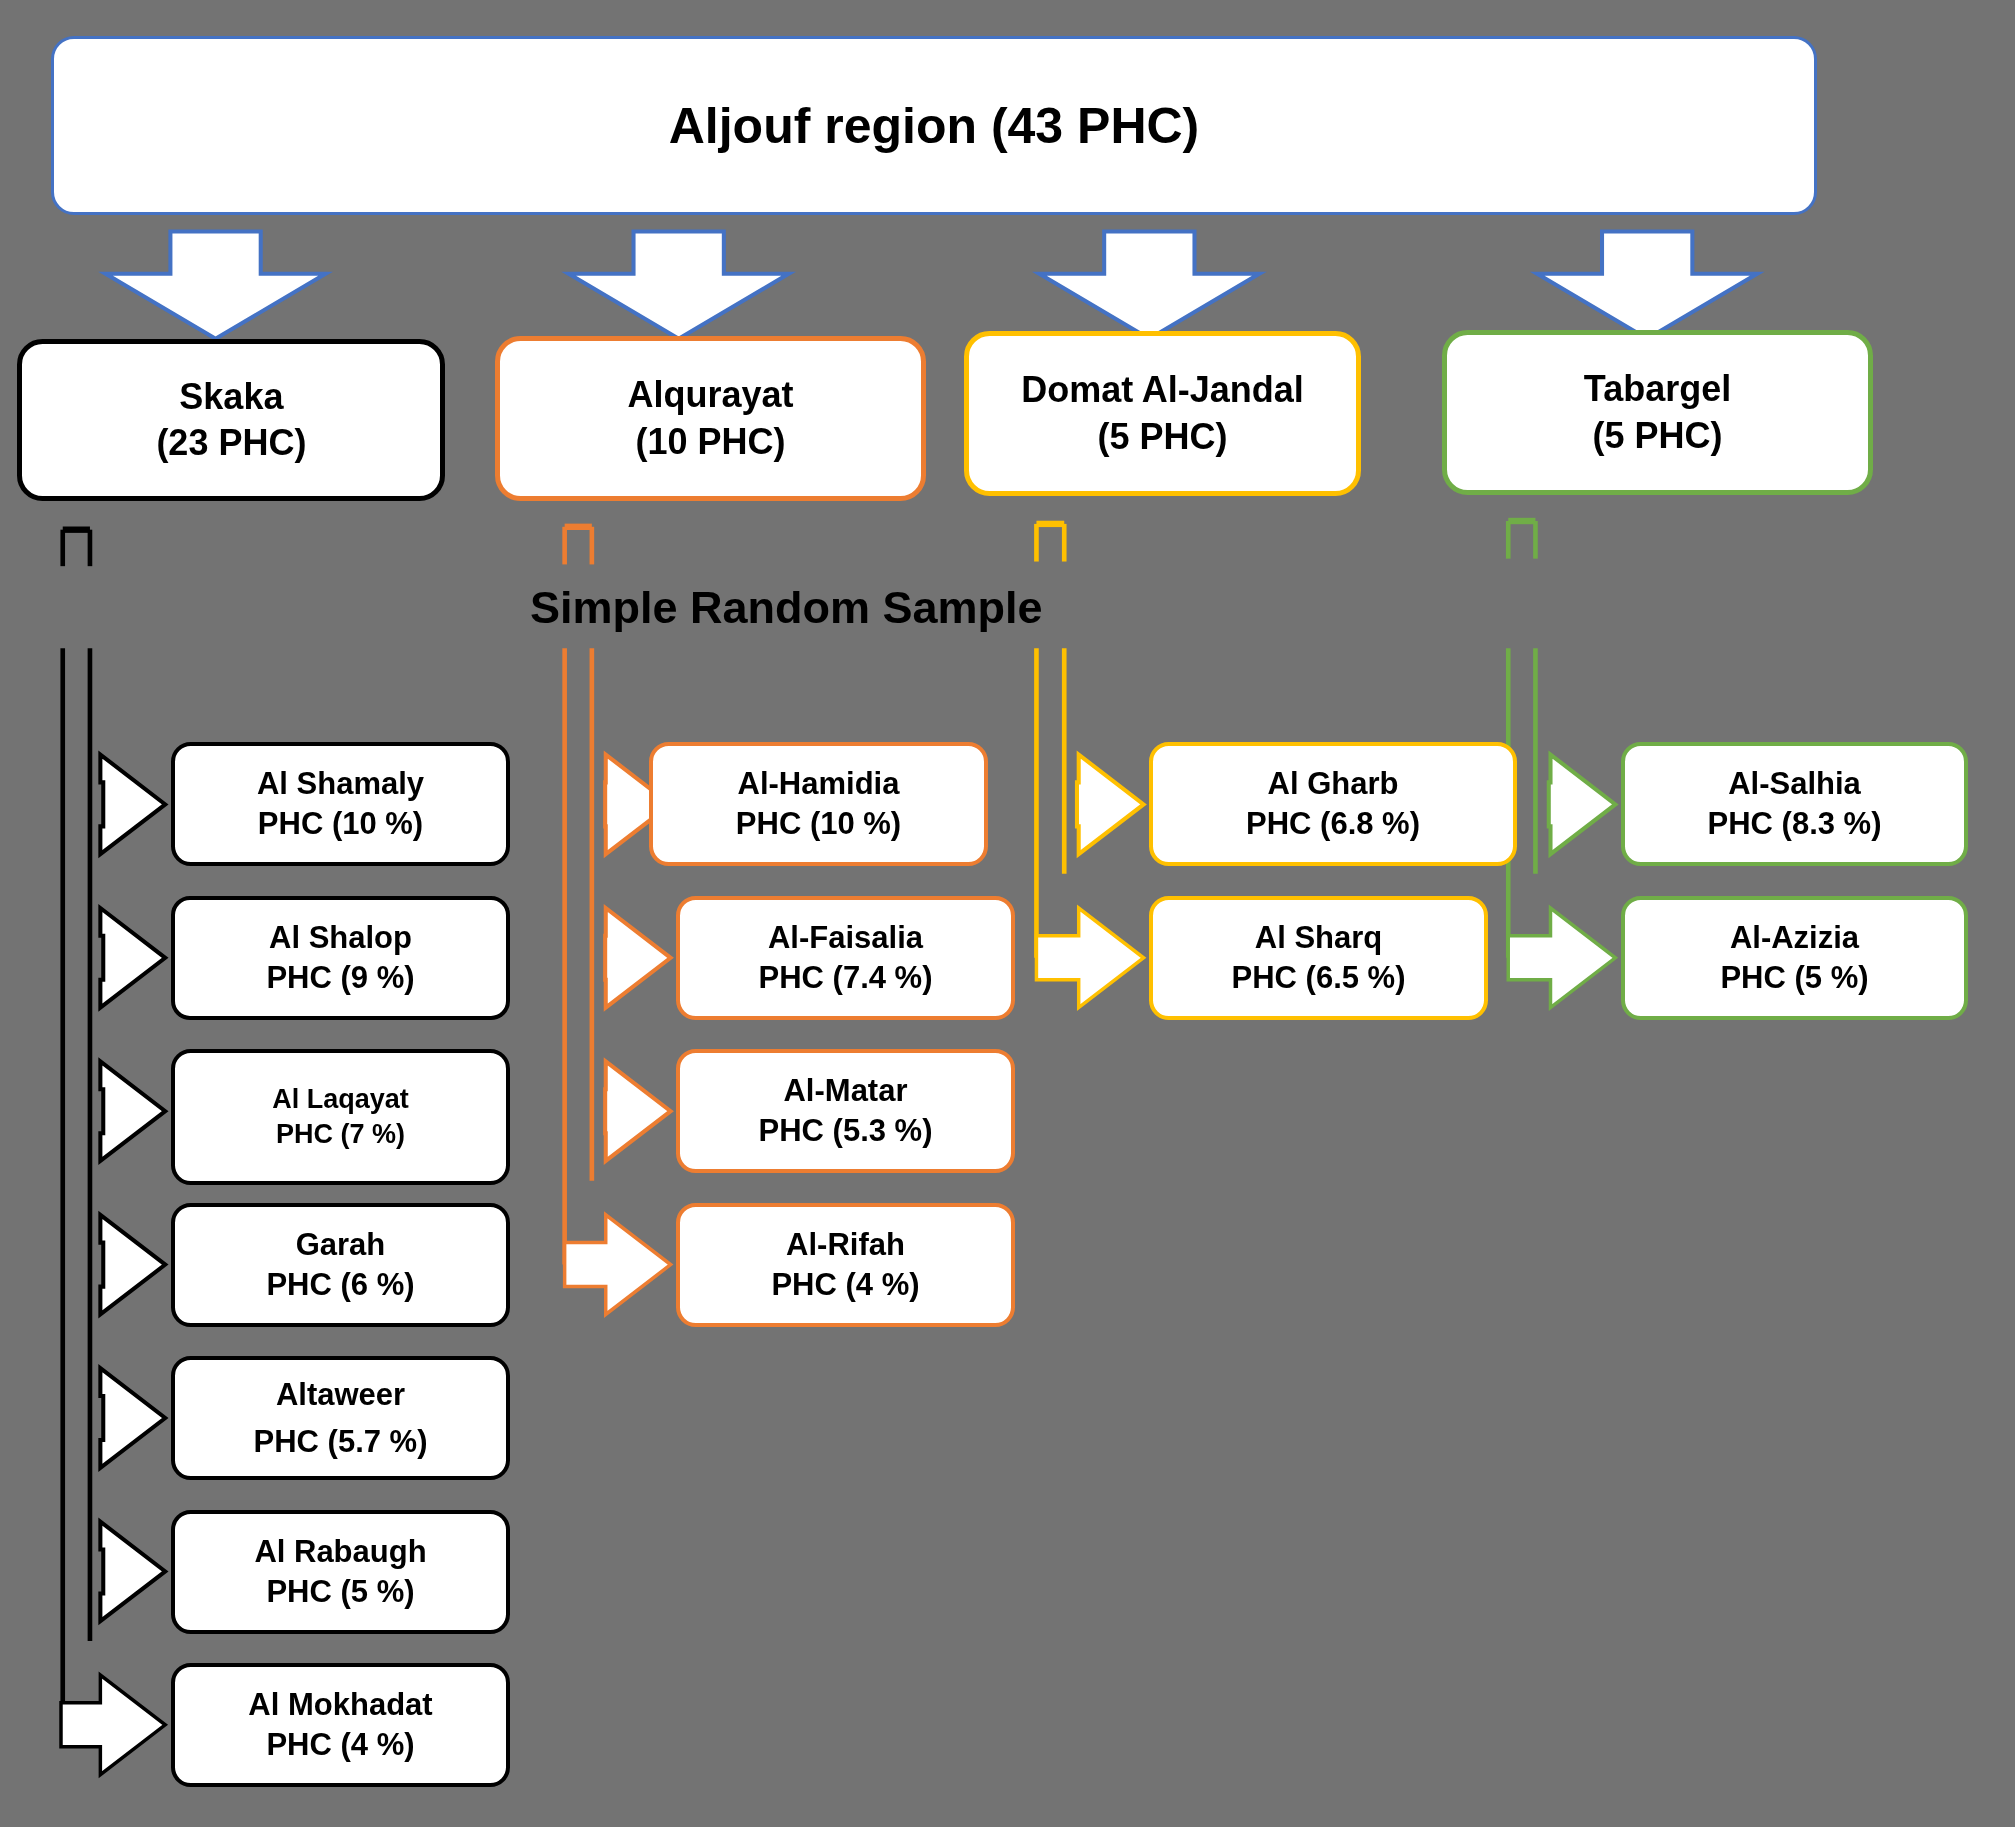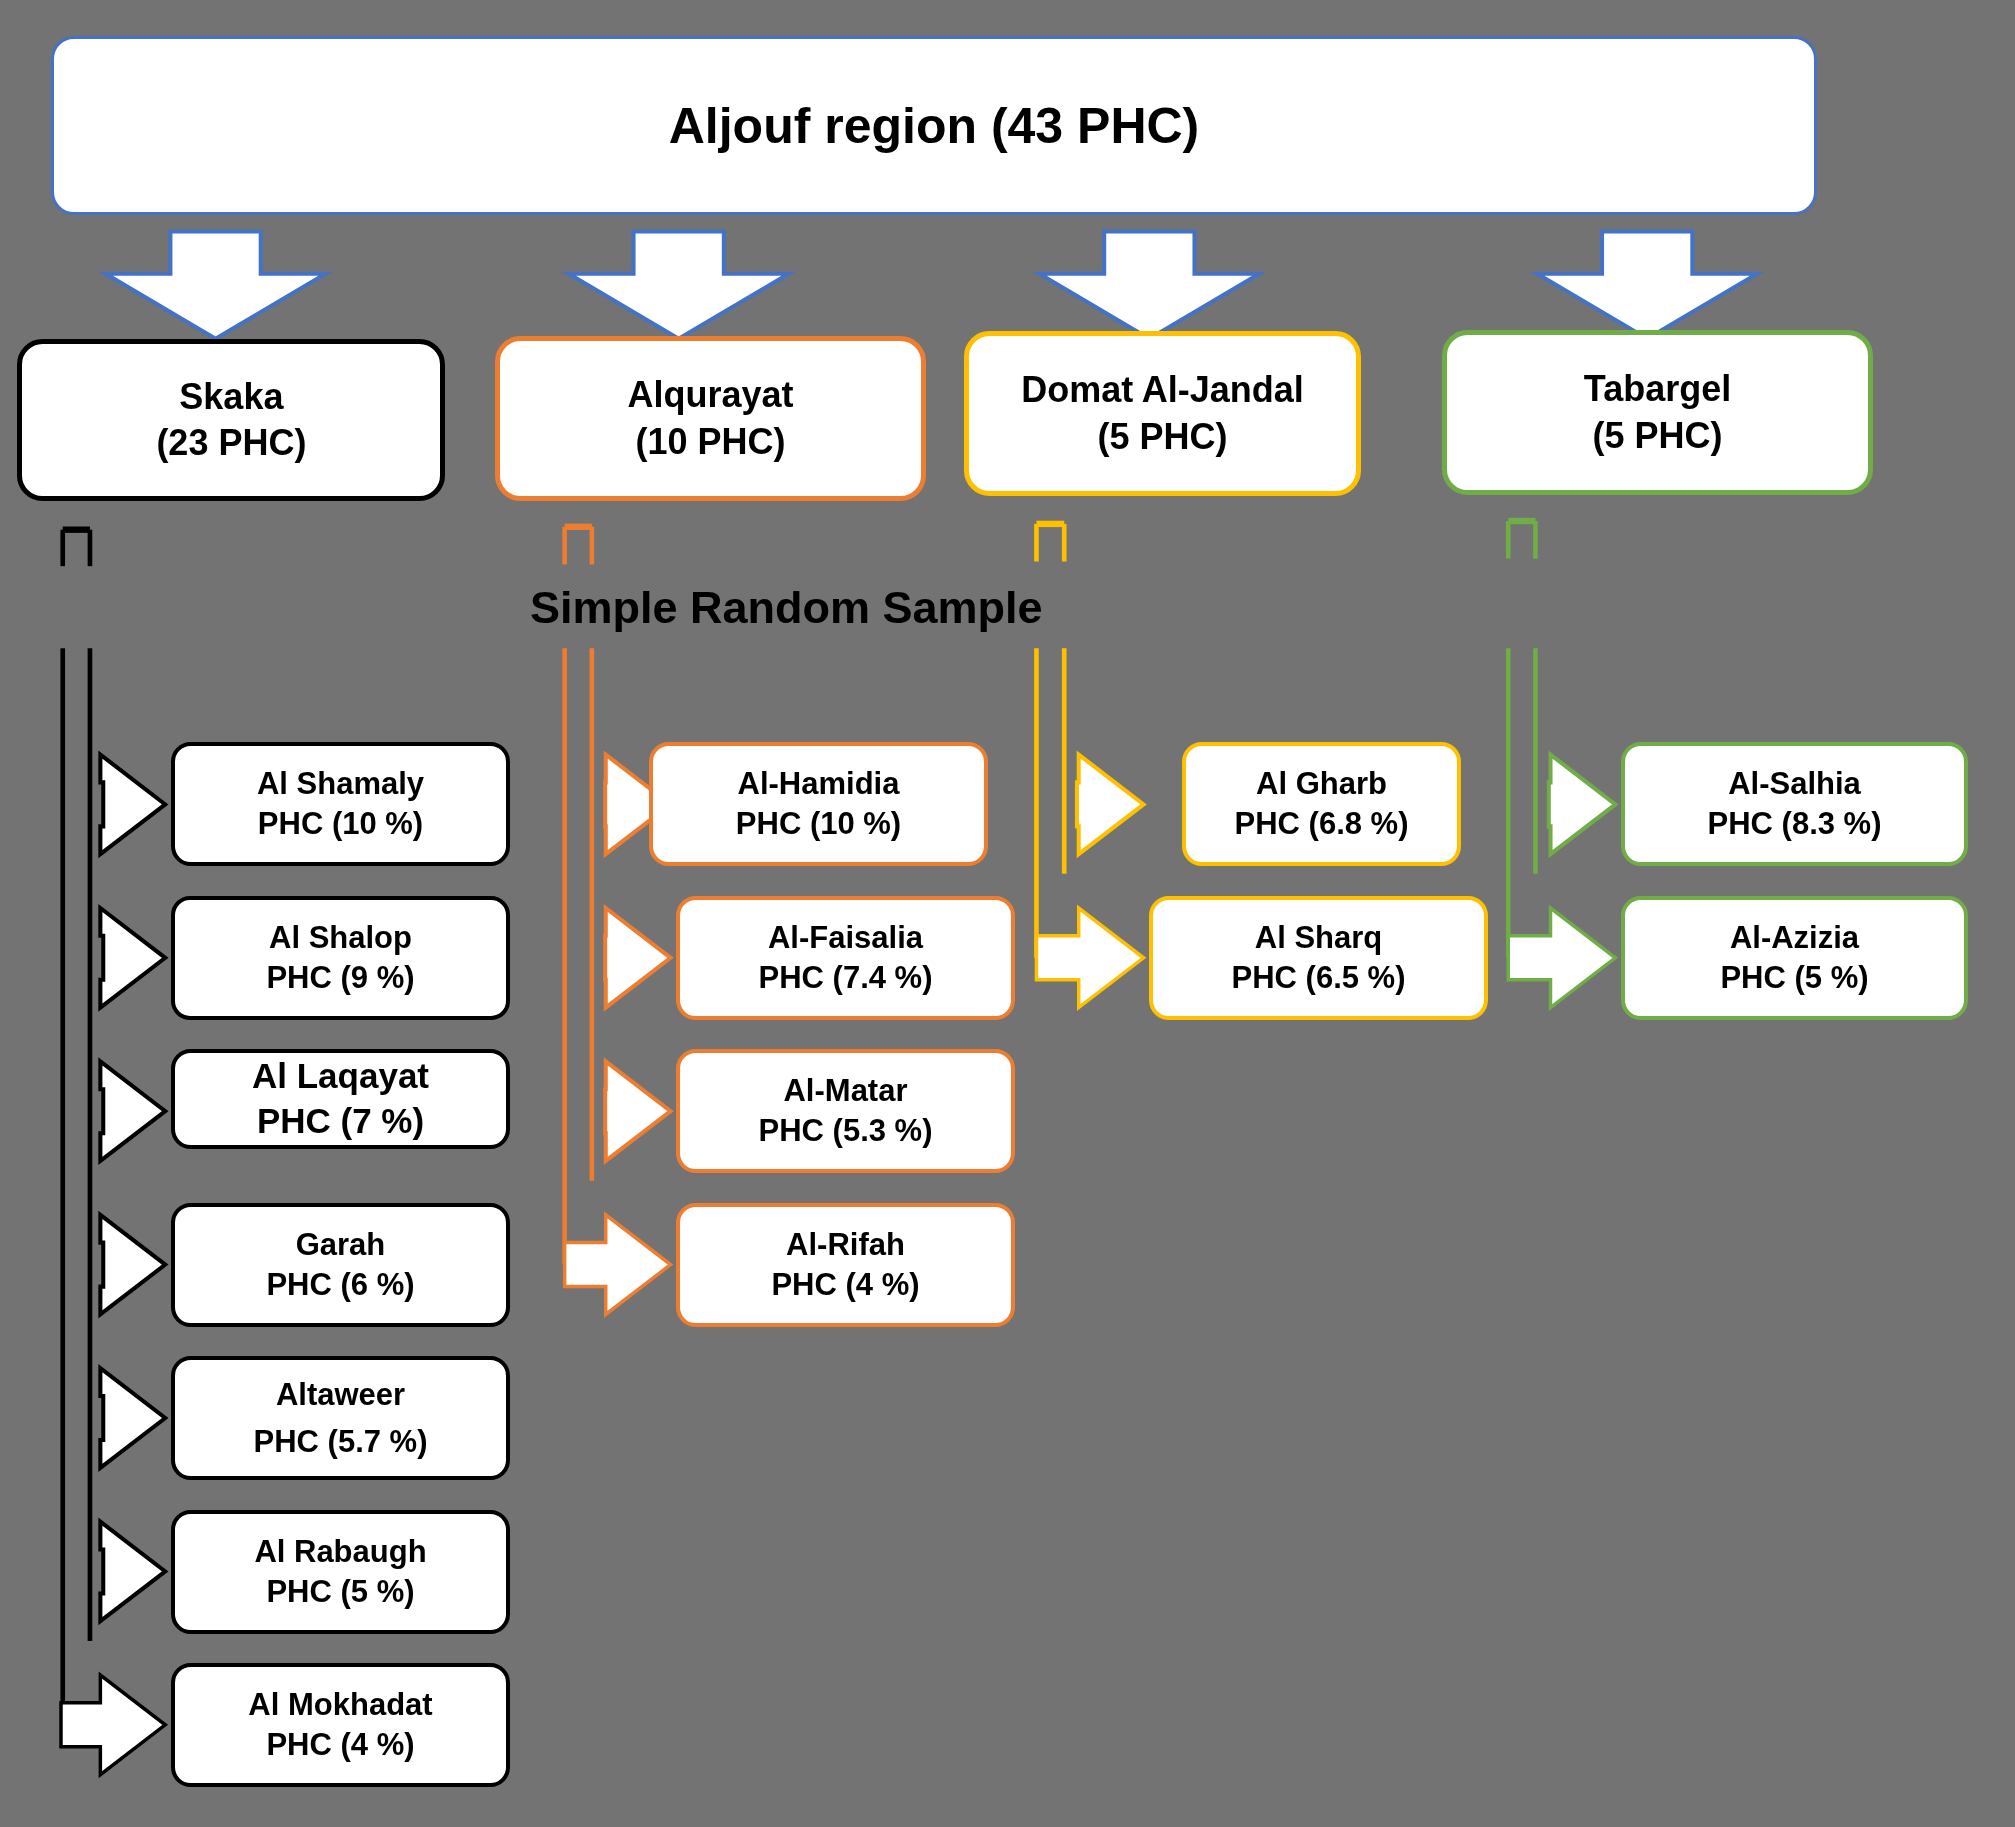--- a/index.html
+++ b/index.html
@@ -89,21 +89,21 @@
 
   <div id="leaves">
       <div class="nodebox" style="left: 171px; top: 742px; width: 339px; height: 124px; border: 4.6px solid rgb(0, 0, 0); border-radius: 19.7px; font-size: 31px;">
         <span class="ln">Al Shamaly</span>
         <span class="ln">PHC (10 %)</span>
       </div>
       <div class="nodebox" style="left: 171px; top: 896px; width: 339px; height: 124px; border: 4.6px solid rgb(0, 0, 0); border-radius: 19px; font-size: 31px;">
         <span class="ln">Al Shalop</span>
         <span class="ln">PHC (9 %)</span>
       </div>
-      <div class="nodebox" style="left: 171px; top: 1049px; width: 339px; height: 100px; border: 4.6px solid rgb(0, 0, 0); border-radius: 19.7px; font-size: 35px;">
+      <div class="nodebox" style="left: 171px; top: 1049px; width: 339px; height: 136px; border: 4.6px solid rgb(0, 0, 0); border-radius: 19.7px; font-size: 27px;">
         <span class="ln">Al Laqayat</span>
         <span class="ln">PHC (7 %)</span>
       </div>
       <div class="nodebox" style="left: 171px; top: 1203px; width: 339px; height: 124px; border: 4.6px solid rgb(0, 0, 0); border-radius: 19.7px; font-size: 31px;">
         <span class="ln">Garah</span>
         <span class="ln">PHC (6 %)</span>
       </div>
       <div class="nodebox" style="left: 171px; top: 1356px; width: 339px; height: 124px; border: 4.6px solid rgb(0, 0, 0); border-radius: 19.7px; font-size: 31px; gap: 7px;">
         <span class="ln">Altaweer</span>
         <span class="ln">PHC (5.7 %)</span>
@@ -125,21 +125,21 @@
         <span class="ln">PHC (7.4 %)</span>
       </div>
       <div class="nodebox" style="left: 676px; top: 1049px; width: 339px; height: 124px; border: 4.6px solid rgb(237, 125, 49); border-radius: 19.7px; font-size: 31px;">
         <span class="ln">Al-Matar</span>
         <span class="ln">PHC (5.3 %)</span>
       </div>
       <div class="nodebox" style="left: 676px; top: 1203px; width: 339px; height: 124px; border: 4.6px solid rgb(237, 125, 49); border-radius: 19.7px; font-size: 31px;">
         <span class="ln">Al-Rifah</span>
         <span class="ln">PHC (4 %)</span>
       </div>
-      <div class="nodebox" style="left: 1149px; top: 742px; width: 279px; height: 124px; border: 4.6px solid rgb(255, 192, 0); border-radius: 19.7px; font-size: 31px; margin-left: 33px;">
+      <div class="nodebox" style="left: 1149px; top: 742px; width: 368px; height: 124px; border: 4.6px solid rgb(255, 192, 0); border-radius: 19.7px; font-size: 31px;">
         <span class="ln">Al Gharb</span>
         <span class="ln">PHC (6.8 %)</span>
       </div>
       <div class="nodebox" style="left: 1149px; top: 896px; width: 339px; height: 124px; border: 4.6px solid rgb(255, 192, 0); border-radius: 19.7px; font-size: 31px;">
         <span class="ln">Al Sharq</span>
         <span class="ln">PHC (6.5 %)</span>
       </div>
       <div class="nodebox" style="left: 1621px; top: 742px; width: 347px; height: 124px; border: 4.6px solid rgb(112, 173, 71); border-radius: 19.7px; font-size: 31px;">
         <span class="ln">Al-Salhia</span>
         <span class="ln">PHC (8.3 %)</span>

